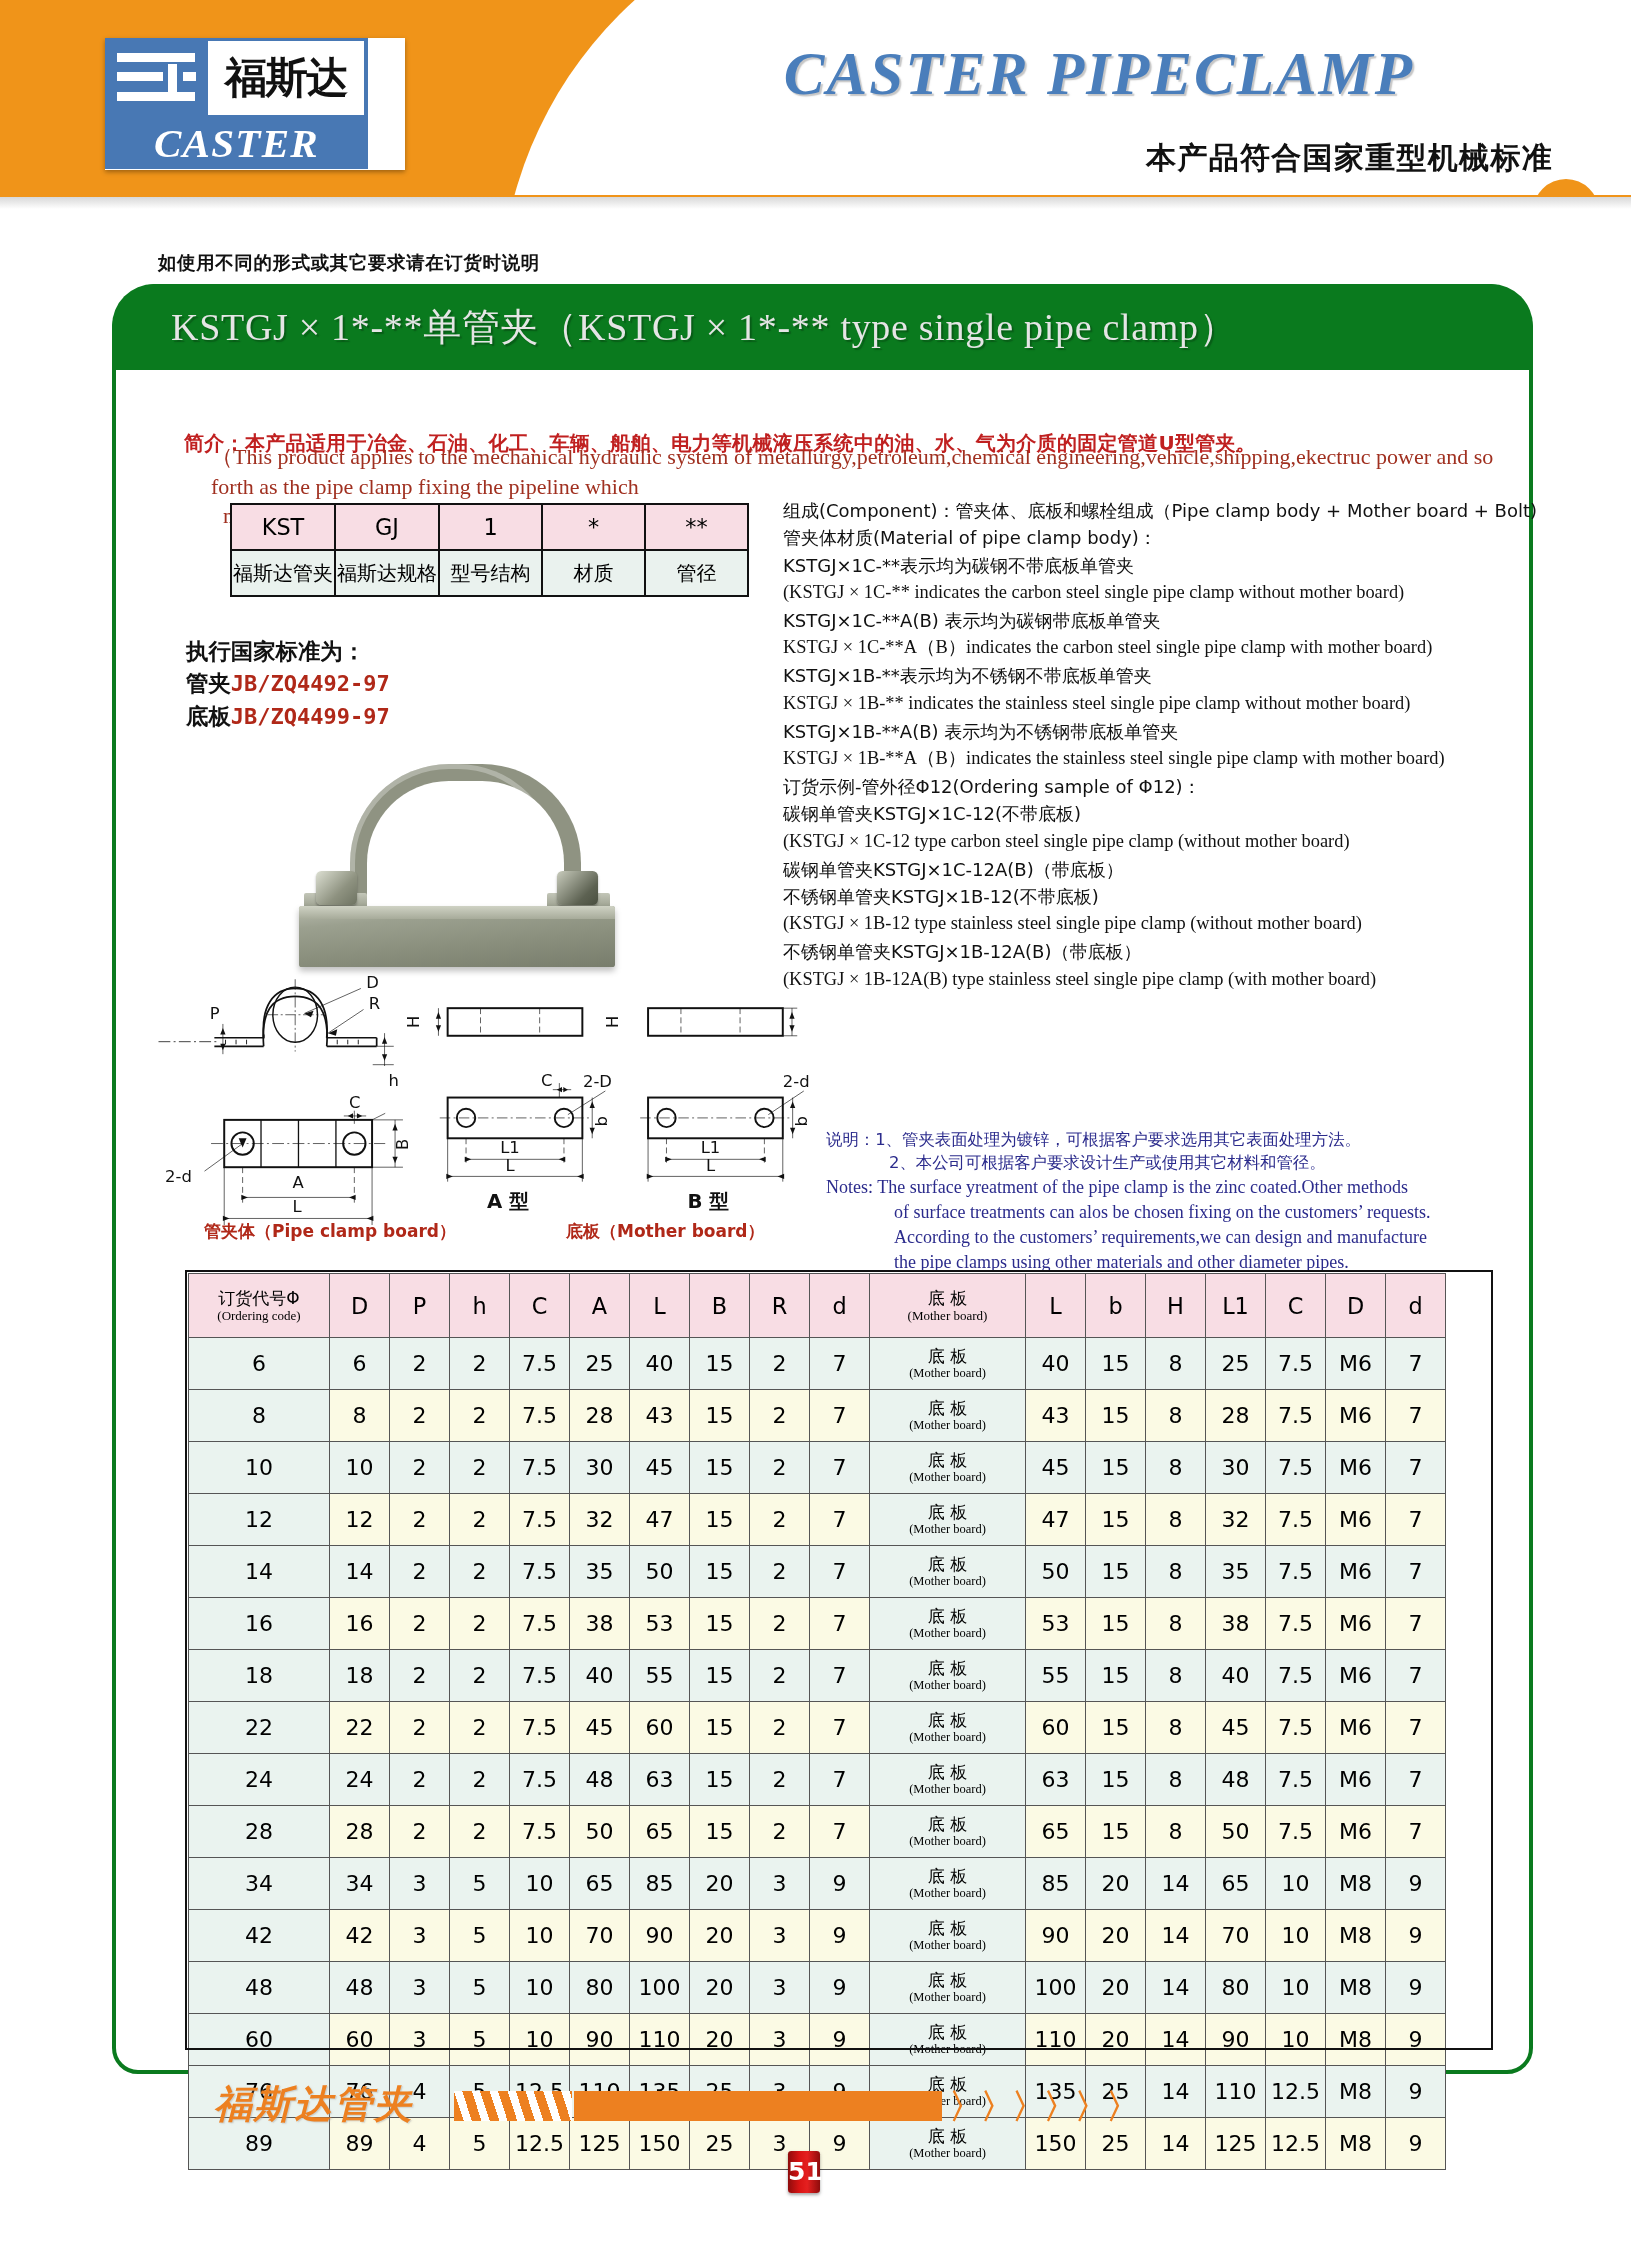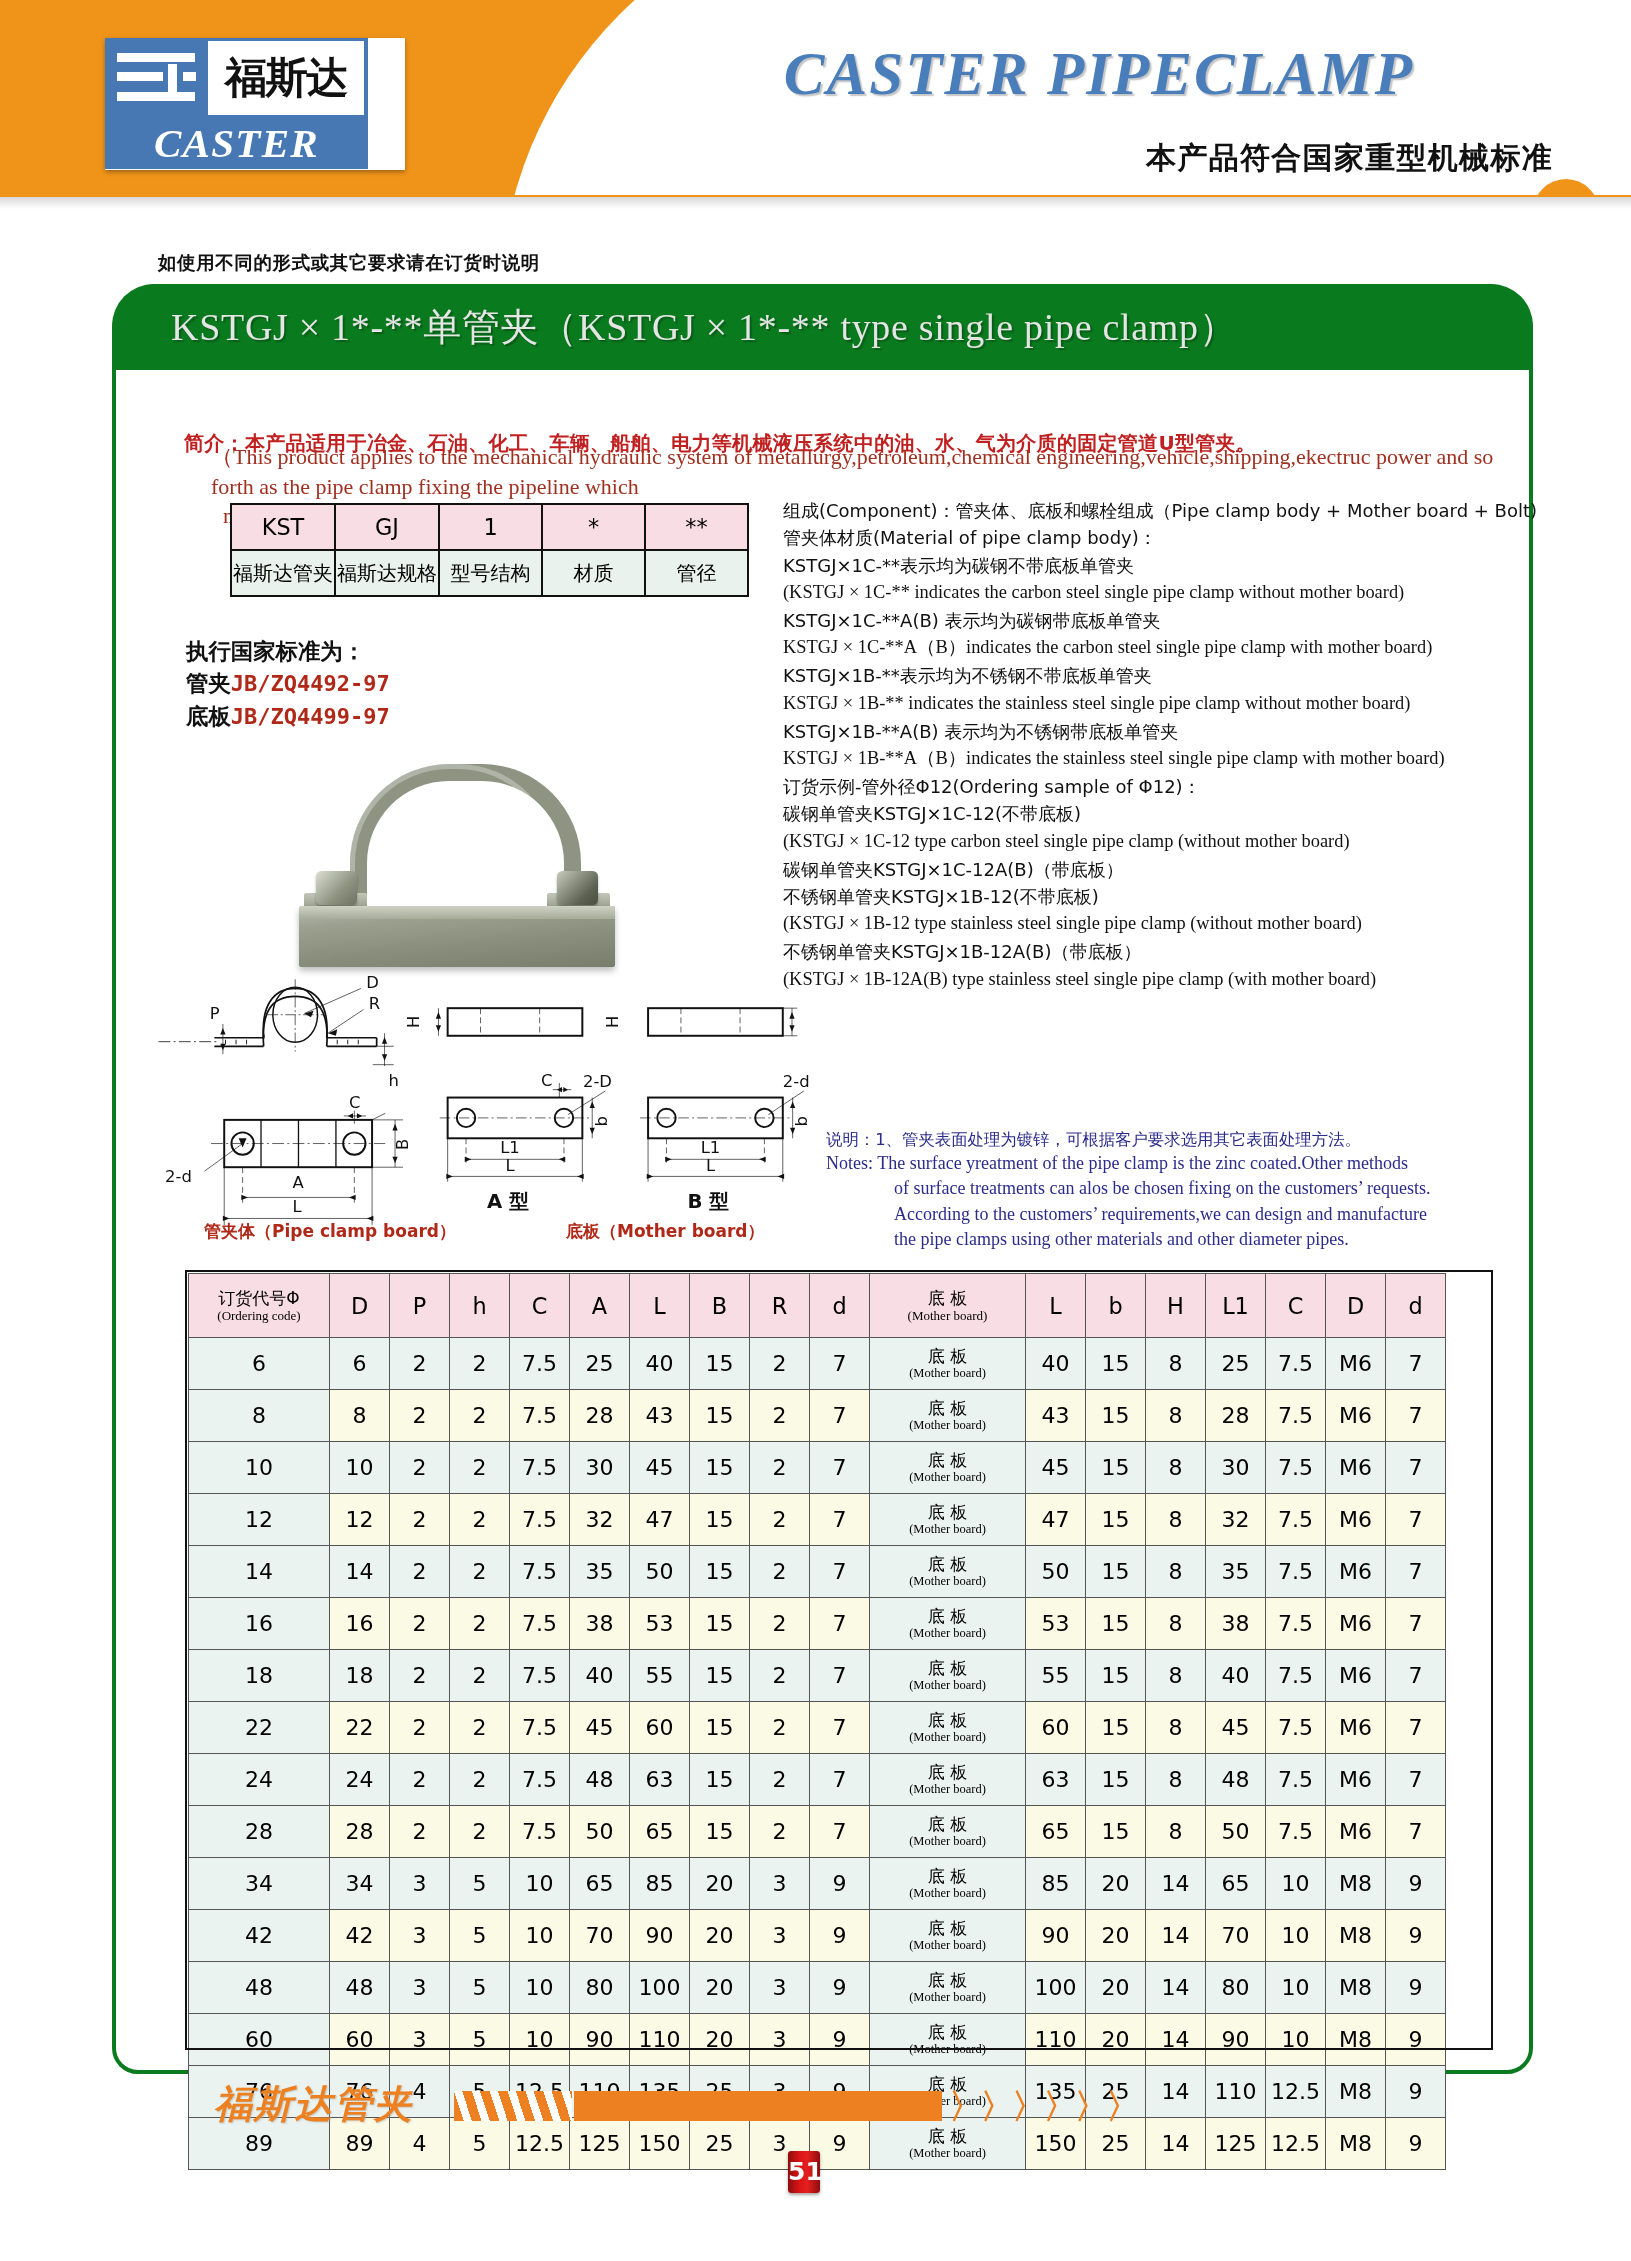--- a/index.html
+++ b/index.html
@@ -388,20 +388,21 @@
     <text x="845" y="356">B  型</text>
   </g>
 </svg>
 </div>
 
 <div class="cap" id="cap-clamp">管夹体（Pipe clamp board）</div>
 <div class="cap" id="cap-mother">底板（Mother board）</div>
 
 <div class="notes">
   <div class="cn">说明：1、管夹表面处理为镀锌，可根据客户要求选用其它表面处理方法。</div>
+  <div class="cn ind">2、本公司可根据客户要求设计生产或使用其它材料和管径。</div>
   <div class="en">Notes: The surface yreatment of the pipe clamp is the zinc coated.Other methods</div>
   <div class="en ind2" style="padding-left:68px;">of surface treatments can alos be chosen fixing on the customers’ requests.</div>
   <div class="en ind2" style="padding-left:68px;">According to the customers’ requirements,we can design and manufacture</div>
   <div class="en ind2" style="padding-left:68px;">the pipe clamps using other materials and other diameter pipes.</div>
 </div>
 
 <table class="dt" id="spec-table">
   <thead>
     <tr>
         <th class="w-code small">

